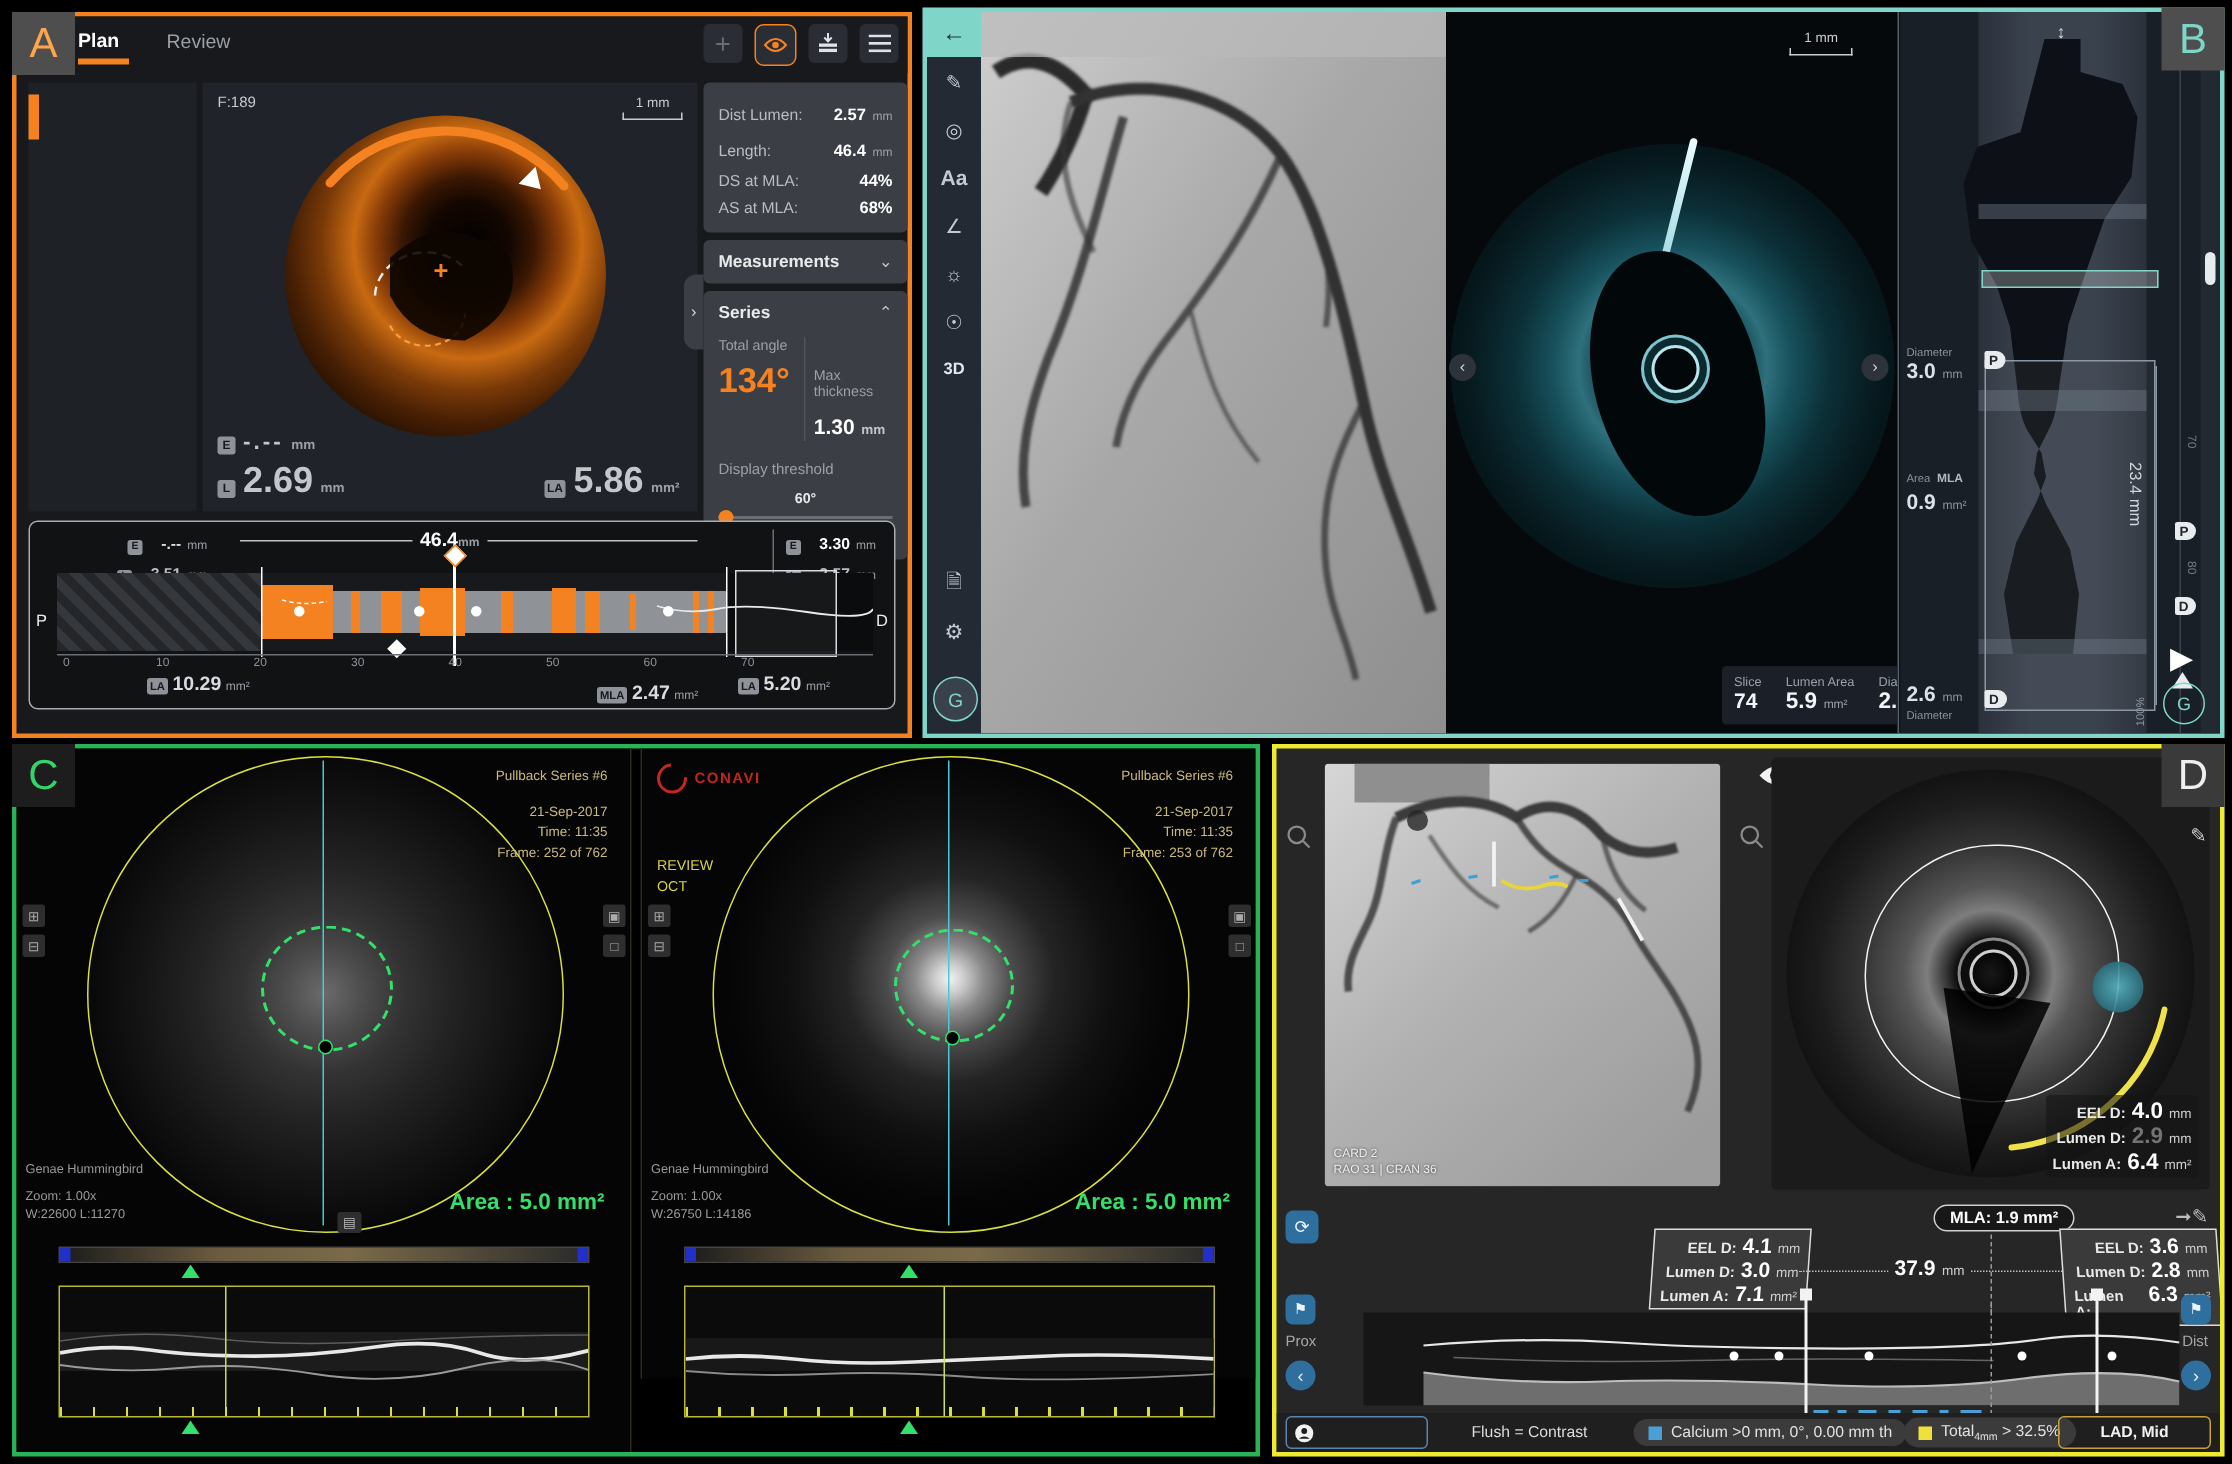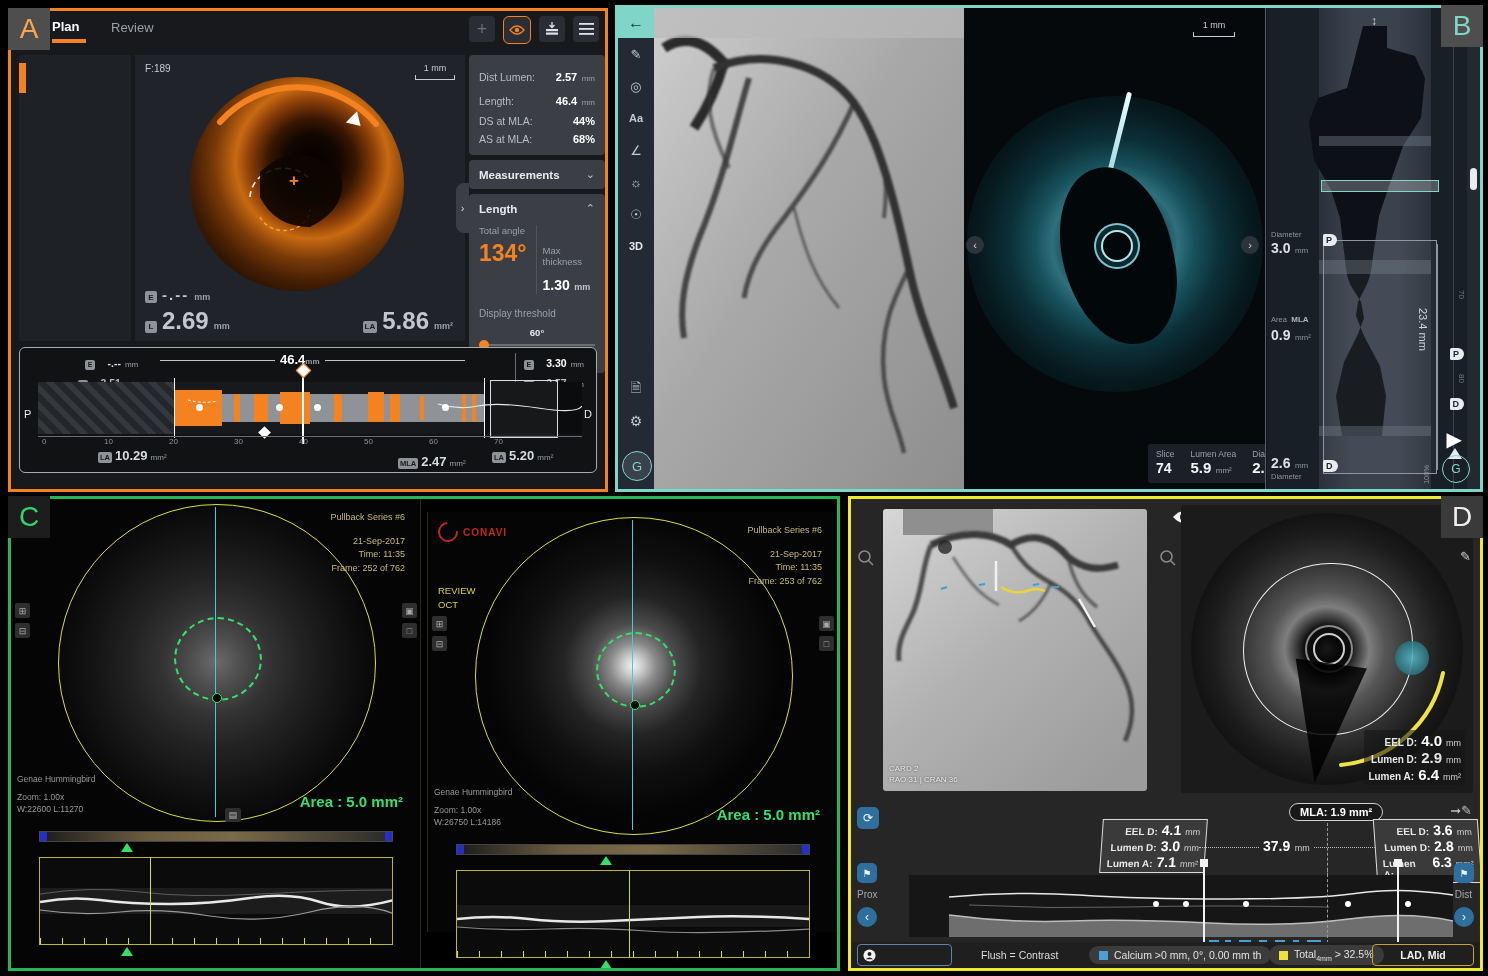--- a/index.html
+++ b/index.html
@@ -112,21 +112,21 @@
           <span style="color:#b9bdc3;font-size:10.5px;">AS at MLA:</span>
           <b style="color:#fff;font-size:11px;">68%</b>
         </div>
       </div>
       <div style="margin-top:5px;background:#3b3f45;border-radius:4px;padding:8px 10px;display:flex;justify-content:space-between;align-items:center;">
         <b style="color:#e8eaec;font-size:11.5px;">Measurements</b>
         <span style="color:#c0c4c8;font-size:11px;">⌄</span>
       </div>
       <div style="margin-top:5px;background:#3b3f45;border-radius:4px;padding:8px 10px 10px;">
         <div style="display:flex;justify-content:space-between;align-items:center;">
-          <b style="color:#e8eaec;font-size:11.5px;">Length</b>
+          <b style="color:#e8eaec;font-size:11.5px;">Series</b>
           <span style="color:#c0c4c8;font-size:11px;">⌃</span>
         </div>
         <div style="display:flex;margin-top:10px;">
           <div style="flex:1;border-right:1px solid #51555b;padding-right:4px;">
             <div style="color:#9aa0a6;font-size:9.5px;">Total angle</div>
             <div style="color:#f58220;font-size:23px;font-weight:bold;margin-top:4px;">134°</div>
           </div>
           <div style="flex:1;padding-left:6px;margin-top:20px;">
             <div style="color:#9aa0a6;font-size:9.5px;">Max thickness</div>
             <div style="margin-top:9px;"><b style="color:#fff;font-size:14px;">1.30</b> <span style="color:#c0c4c8;font-size:9px;font-weight:bold;">mm</span></div>
@@ -230,21 +230,21 @@
   <div class="plabel" style="left:-3px;top:-3px;color:#ffa64d;">A</div>
 </div>
 
 <div class="panel" style="left:615px;top:5px;width:868px;height:487px;border:3px solid #80d5c9;background:#10151b;">
   <div style="position:relative;width:862px;height:481px;overflow:hidden;">
 
     <div class="abs" style="left:0;top:0;width:36px;height:481px;background:#242a33;">
       <div class="ic" style="width:36px;height:30px;background:#80d5c9;color:#15323a;font-size:16px;">←</div>
       <div class="ic" style="width:36px;height:32px;color:#c3cad2;font-size:13px;">✎</div>
       <div class="ic" style="width:36px;height:32px;color:#c3cad2;font-size:13px;">◎</div>
-      <div class="ic" style="width:36px;height:32px;color:#c3cad2;font-size:11px;font-weight:bold;">Aa</div>
+      <div class="ic" style="width:36px;height:32px;color:#c3cad2;font-size:14px;font-weight:bold;">Aa</div>
       <div class="ic" style="width:36px;height:32px;color:#c3cad2;font-size:13px;">∠</div>
       <div class="ic" style="width:36px;height:32px;color:#c3cad2;font-size:13px;">☼</div>
       <div class="ic" style="width:36px;height:32px;color:#c3cad2;font-size:13px;">☉</div>
       <div class="ic" style="width:36px;height:32px;color:#e2e8ee;font-size:11px;font-weight:bold;">3D</div>
       <div class="ic" style="position:absolute;bottom:84px;width:36px;height:32px;color:#c3cad2;font-size:13px;">🗎</div>
       <div class="ic" style="position:absolute;bottom:52px;width:36px;height:32px;color:#c3cad2;font-size:14px;">⚙</div>
       <div class="ic" style="position:absolute;bottom:8px;left:4px;width:28px;height:28px;border:1.5px solid #80d5c9;border-radius:50%;color:#80d5c9;font-size:13px;background:#39414d;">G</div>
     </div>
 
     <div class="abs" style="left:36px;top:0;width:310px;height:481px;overflow:hidden;">
@@ -400,21 +400,21 @@
           <path d="M0 44 q30 -6 60 -2 t70 4 t80 -6 t70 4 t74 -2" stroke="#e8e8e8" stroke-width="2.5" fill="none"></path>
           <path d="M0 52 q40 6 80 2 t90 4 t100 -4 t84 2" stroke="#9a9a9a" stroke-width="1.2" fill="none"></path>
           <path d="M0 36 q50 -8 100 -2 t120 2 t134 -4" stroke="#777" stroke-width="1" fill="none" opacity="0.7"></path>
         </svg>
         <div style="position:absolute;left:110px;top:0;height:100%;border-left:1.5px solid #cbe04a;"></div>
         <div class="abs" style="left:0;bottom:0;width:100%;height:6px;background:repeating-linear-gradient(90deg,#d8e03c 0 1.5px,transparent 1.5px 22px);"></div>
       </div>
       <div style="position:absolute;left:110px;top:448px;width:0;height:0;border-left:6px solid transparent;border-right:6px solid transparent;border-bottom:9px solid #35e06a;"></div>
     </div>
 
-    <div class="abs" style="left:416px;top:13px;width:410px;height:420px;background:#050505;border-left:1px solid #2a2a1e;">
+    <div class="abs" style="left:416px;top:0;width:410px;height:420px;background:#050505;border-left:1px solid #2a2a1e;">
       <div class="abs" style="left:0;top:0;width:410px;height:325px;overflow:hidden;">
         <div style="position:absolute;left:47px;top:5px;width:316px;height:316px;border-radius:50%;background:radial-gradient(circle at 50% 47%, #f2f2f2 0%, #cfcfcf 4%, #8a8a8a 10%, #4c4c4c 18%, #242424 30%, #101010 46%, #050505 64%, #000 85%);"></div>
         <div style="position:absolute;left:47px;top:5px;width:316px;height:316px;border-radius:50%;border:1.5px solid #d8e03c;"></div>
         <div style="position:absolute;left:204px;top:8px;height:310px;border-left:1.5px solid #49c8d8;"></div>
         <div style="position:absolute;left:168px;top:120px;width:76px;height:72px;border:2px dashed #35e06a;border-radius:50%;"></div>
         <div style="position:absolute;left:202px;top:188px;width:8px;height:8px;border:1.5px solid #35e06a;border-radius:50%;background:#000;"></div>
 
         <div class="abs" style="left:10px;top:10px;display:flex;align-items:center;gap:5px;">
           <div style="width:16px;height:16px;border-radius:50%;border:2.5px solid #c0281e;border-top-color:transparent;transform:rotate(40deg);"></div>
           <span style="color:#c0281e;font-size:10px;font-weight:bold;letter-spacing:1px;">CONAVI</span>
@@ -536,21 +536,21 @@
         </svg>
       </div>
       <div class="abs" style="right:8px;bottom:8px;text-align:right;background:rgba(20,20,20,0.55);padding:2px 4px;border-radius:3px;">
         <div class="measrow">
               <b style="color:#e8e8e8;font-size:10px;">EEL D:</b>
               <b style="color:#fff;font-size:15px;">4.0</b>
               <span style="color:#cfcfcf;font-size:9px;">mm</span>
             </div>
         <div class="measrow">
               <b style="color:#e8e8e8;font-size:10px;">Lumen D:</b>
-              <b style="color:#e5e5e5;font-size:15px;">2.9</b>
+              <b style="color:#737373;font-size:15px;">2.9</b>
               <span style="color:#cfcfcf;font-size:9px;">mm</span>
             </div>
         <div class="measrow">
               <b style="color:#e8e8e8;font-size:10px;">Lumen A:</b>
               <b style="color:#fff;font-size:15px;">6.4</b>
               <span style="color:#cfcfcf;font-size:9px;">mm²</span>
             </div>
       </div>
       <div class="ic" style="position:absolute;right:2px;top:44px;color:#cfcfcf;font-size:13px;">✎</div>
     </div>

